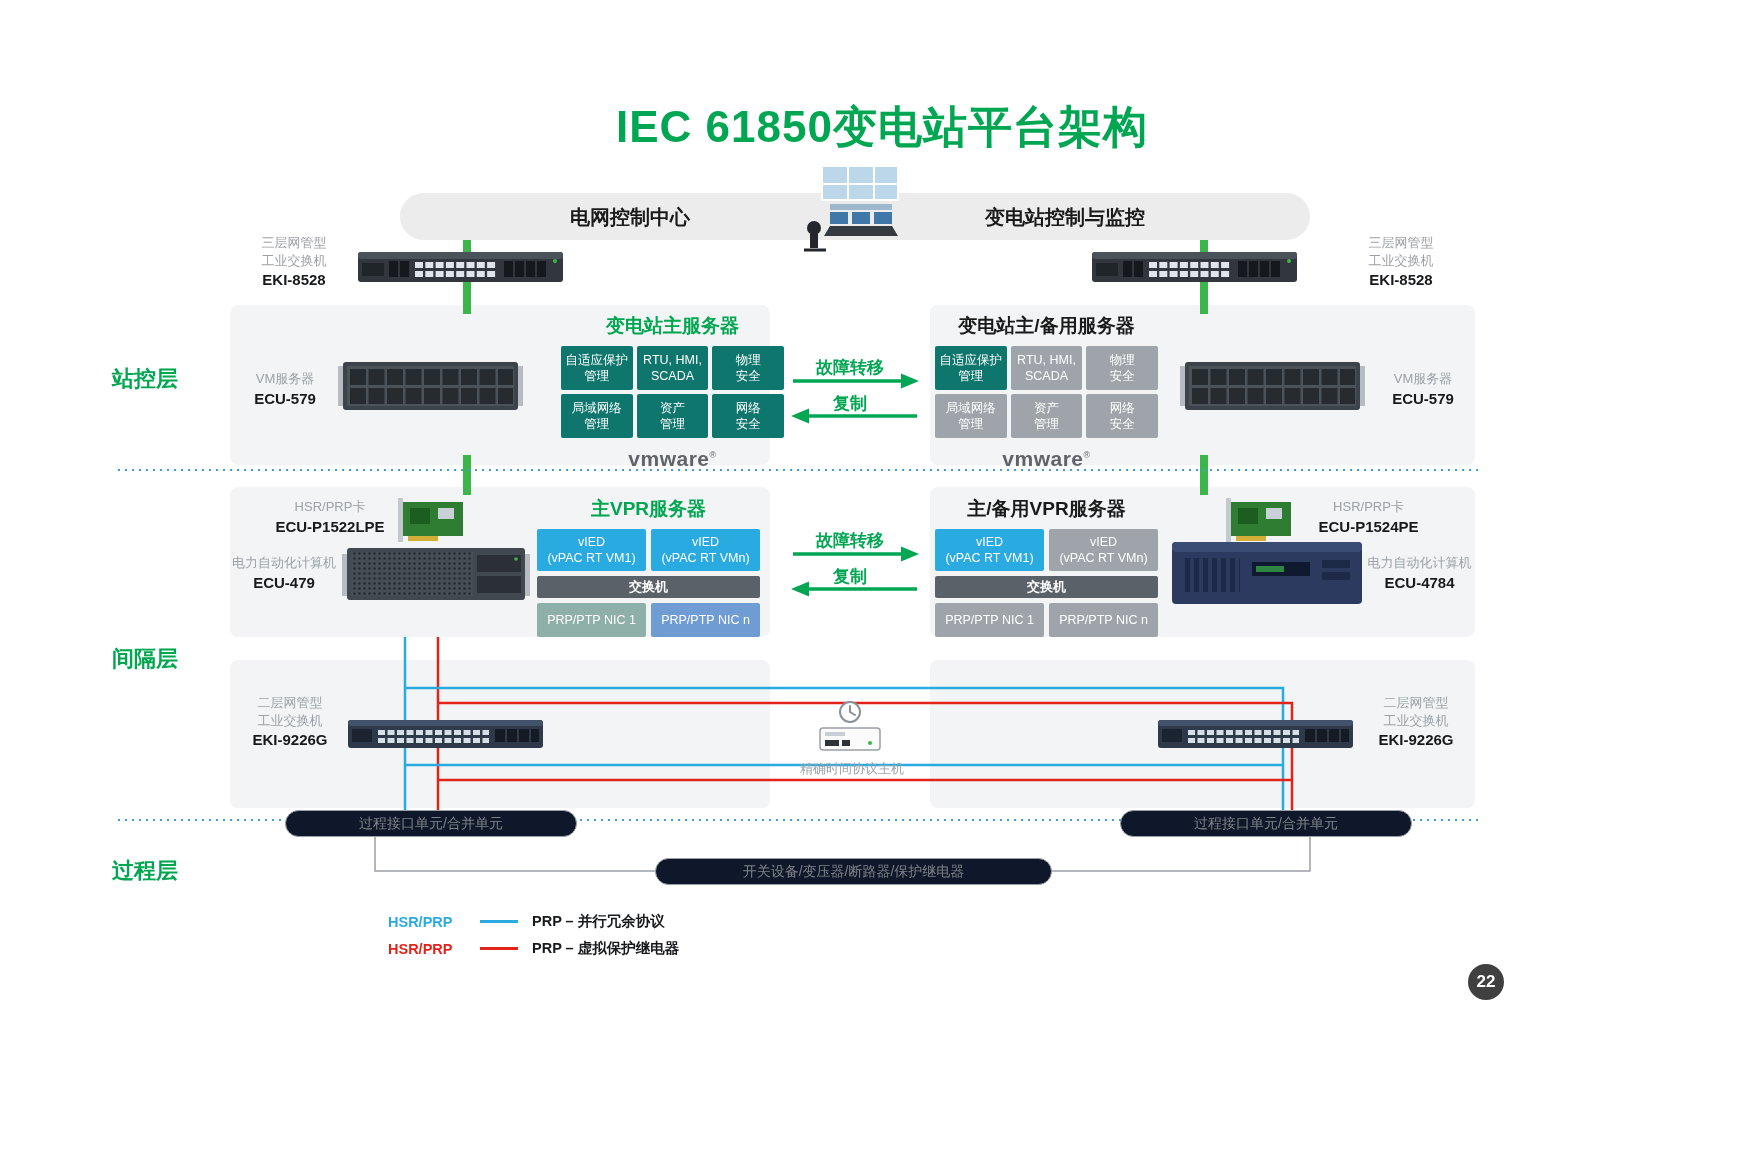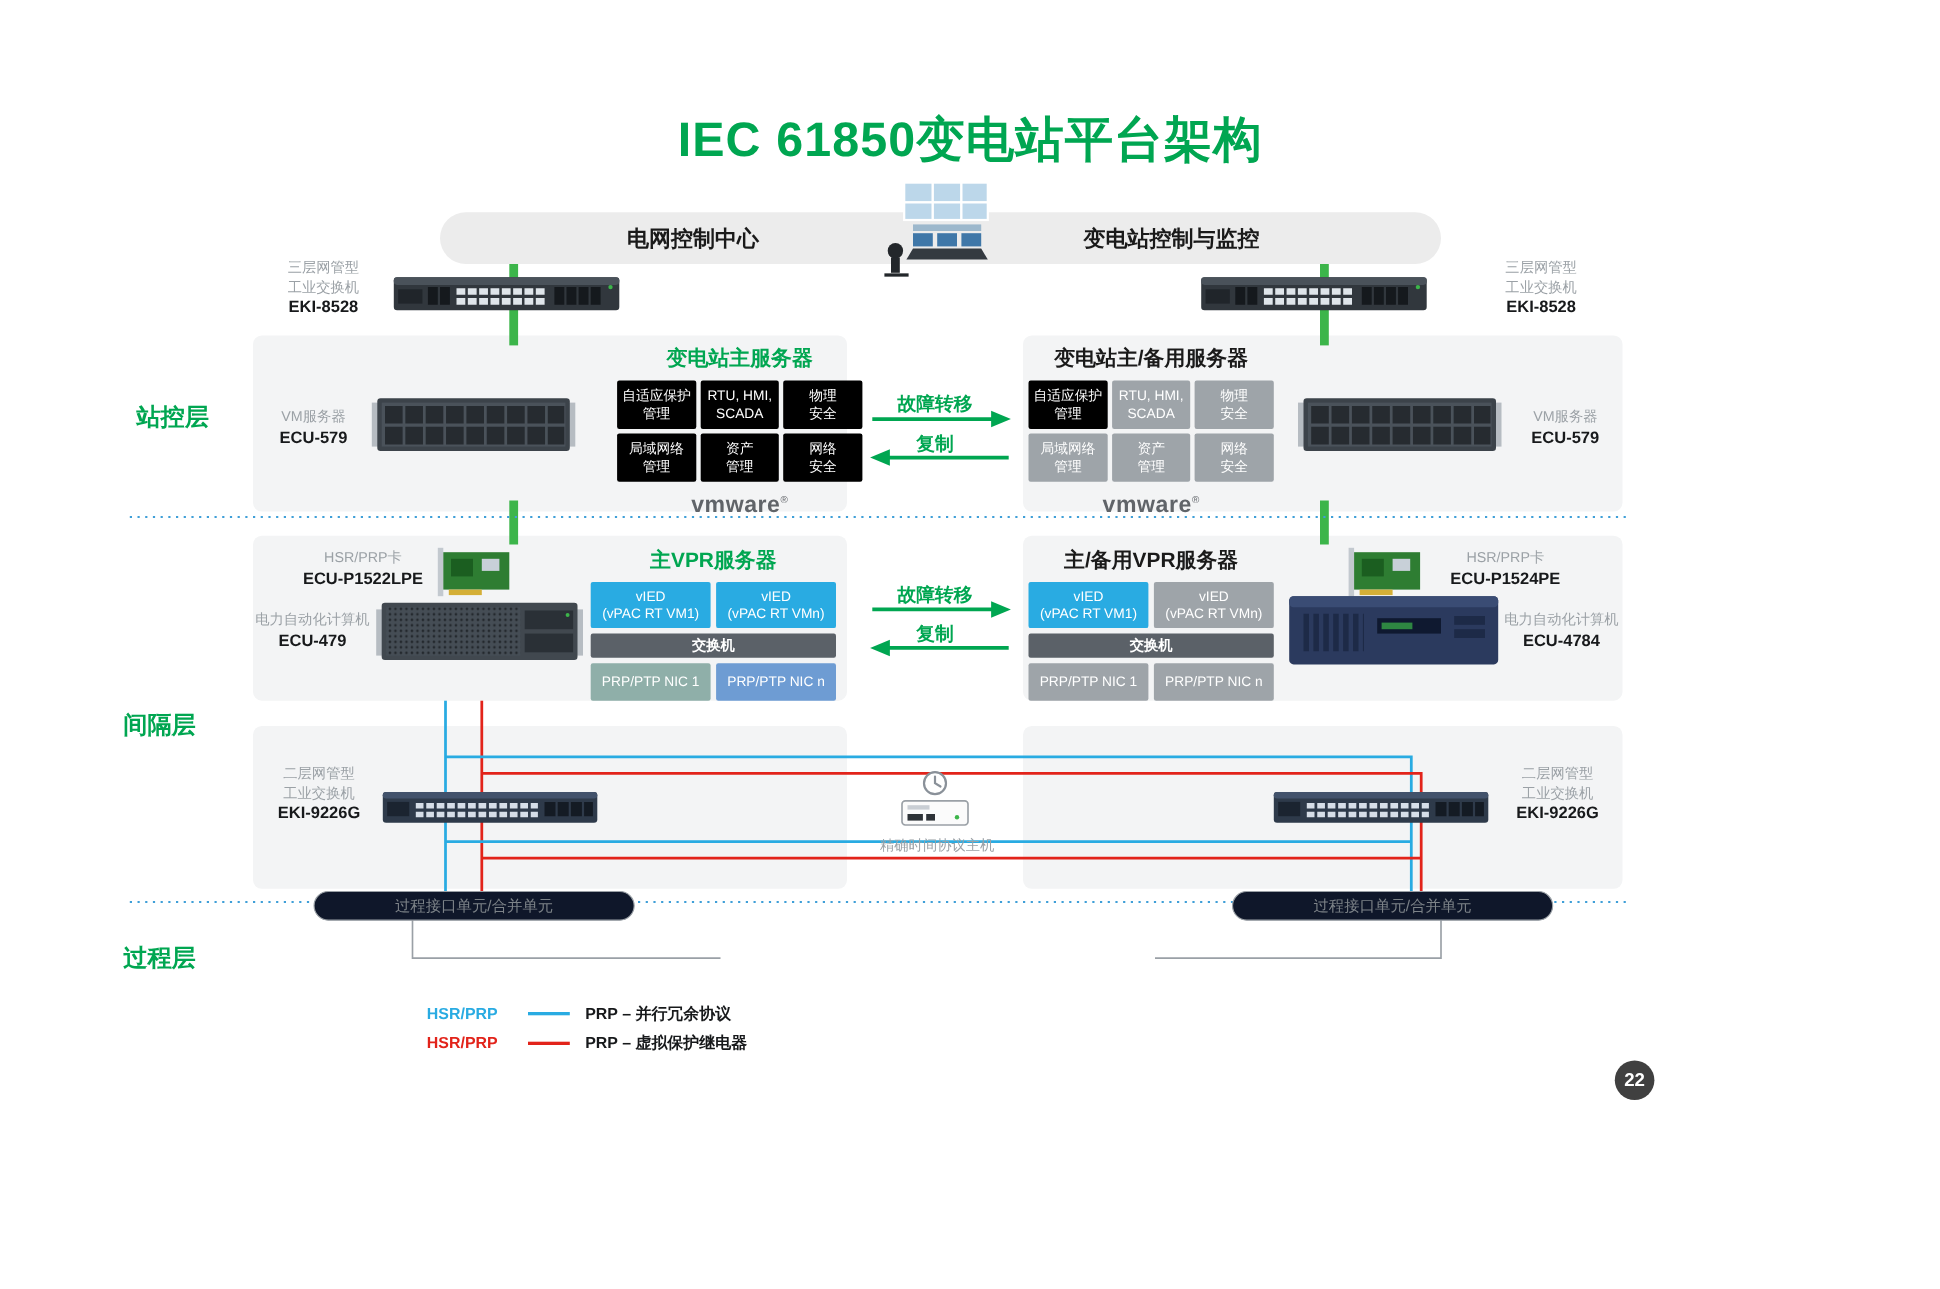--- a/index.html
+++ b/index.html
@@ -16,21 +16,21 @@
   .stack{position:absolute;width:223px;z-index:2;}
   .stack-title{text-align:center;font-size:19px;font-weight:bold;color:#1a1a1a;}
   .green-text{color:#00A651;}
   .grid3{display:grid;grid-template-columns:repeat(3,1fr);gap:4px;margin-top:7px;}
   .grid2{display:grid;grid-template-columns:1fr 1fr;gap:5px;margin-top:7px;}
   .cell,.vcell{display:flex;align-items:center;justify-content:center;text-align:center;
                color:#fff;font-size:12.5px;line-height:1.3;white-space:pre-line;border-radius:2px;}
   .cell{height:44px;}
   .vcell{height:42px;}
   .niccell{height:34px;font-size:12.5px;}
-  .bg-green{background:#000000;}
+  .bg-green{background:#0f766e;}
   .bg-gray{background:#9EA4A9;}
   .bg-blue{background:#29ABE2;}
   .bg-teal{background:#8FAFA9;}
   .bg-steel{background:#6E9CD3;}
   .bar{height:22px;margin-top:5px;background:#5B6168;color:#fff;font-size:13px;font-weight:bold;
        display:flex;align-items:center;justify-content:center;border-radius:2px;}
   .vmlogo{text-align:center;margin-top:9px;color:#606469;font-weight:bold;font-size:21px;letter-spacing:.5px;}
   .vmlogo sup{font-size:9px;font-weight:normal;}
   .arrow-label{width:130px;text-align:center;font-size:17px;font-weight:bold;color:#00A651;}
   .pill{position:absolute;z-index:2;height:25px;border:1.5px solid #9aa0a6;border-radius:14px;background:#0f172a;
@@ -199,21 +199,21 @@
       <path d="M917 589 H807" fill="none"></path>
         <polygon points="809,581.5 791,589 809,596.5" stroke="none"></polygon>
     </g>
   </svg>
 
   <div class="txt title">IEC 61850变电站平台架构</div>
 
   <div class="txt banner-label" style="left:505px;">电网控制中心</div>
   <div class="txt banner-label" style="left:940px;">变电站控制与监控</div>
 
-  <div class="txt layer-label" style="left:112px;top:364px;margin-left:12px;">站控层</div>
+  <div class="txt layer-label" style="left:112px;top:364px;">站控层</div>
   <div class="txt layer-label" style="left:112px;top:644px;">间隔层</div>
   <div class="txt layer-label" style="left:112px;top:856px;">过程层</div>
 
   <div class="txt dev-label" style="left:238px;top:234px;width:112px;">
     <div class="t">三层网管型
 工业交换机</div>
     <div class="m">EKI-8528</div>
   </div>
   <div class="txt dev-label" style="left:1345px;top:234px;width:112px;">
     <div class="t">三层网管型
@@ -324,20 +324,21 @@
     </div>
   </div>
 
   <div class="txt arrow-label" style="left:785px;top:356px;">故障转移</div>
   <div class="txt arrow-label" style="left:785px;top:392px;">复制</div>
   <div class="txt arrow-label" style="left:785px;top:529px;">故障转移</div>
   <div class="txt arrow-label" style="left:785px;top:565px;">复制</div>
 
   <div class="pill" style="left:285px;top:810px;width:290px;">过程接口单元/合并单元</div>
   <div class="pill" style="left:1120px;top:810px;width:290px;">过程接口单元/合并单元</div>
+  <div class="pill" style="left:655px;top:858px;width:395px;">开关设备/变压器/断路器/保护继电器</div>
 
   <div class="legend">
     <div class="legend-row">
       <div class="legend-term c-blue">HSR/PRP</div>
       <div class="legend-line l-blue"></div>
       <div class="legend-desc">PRP – 并行冗余协议</div>
     </div>
     <div class="legend-row">
       <div class="legend-term c-red">HSR/PRP</div>
       <div class="legend-line l-red"></div>

